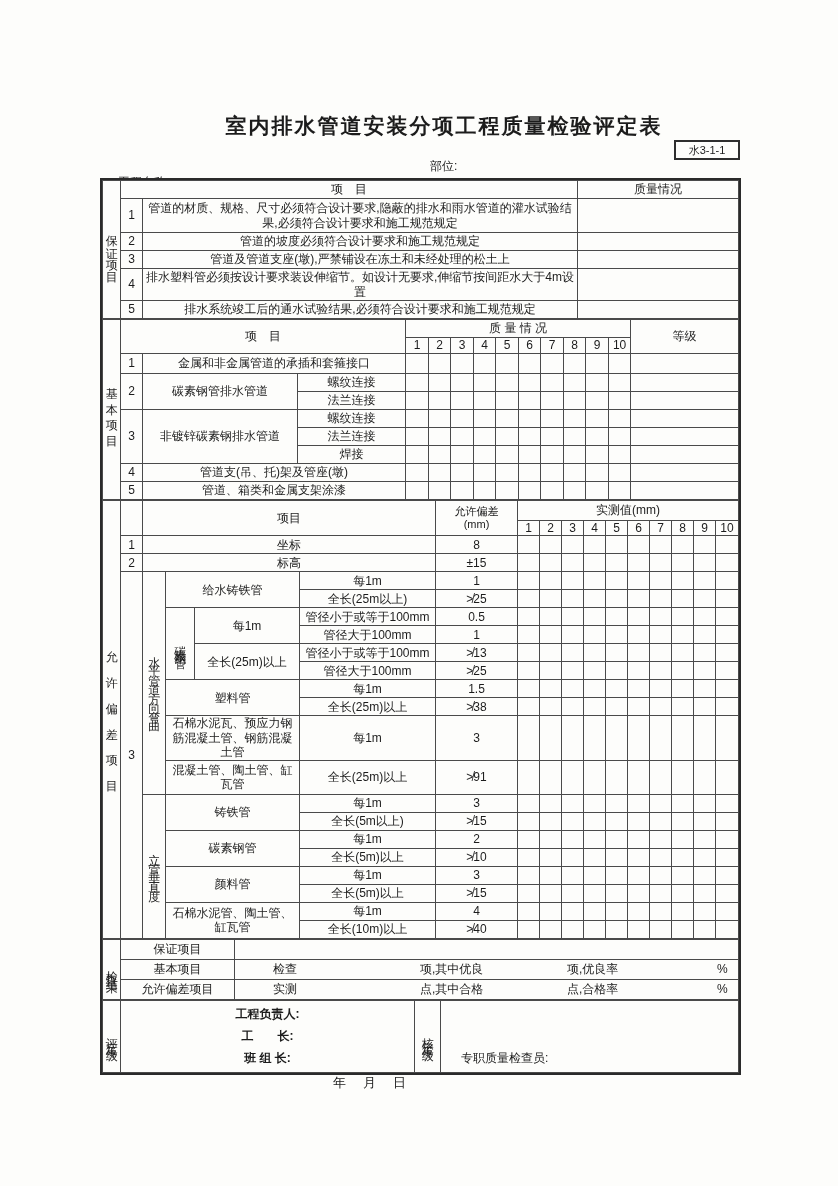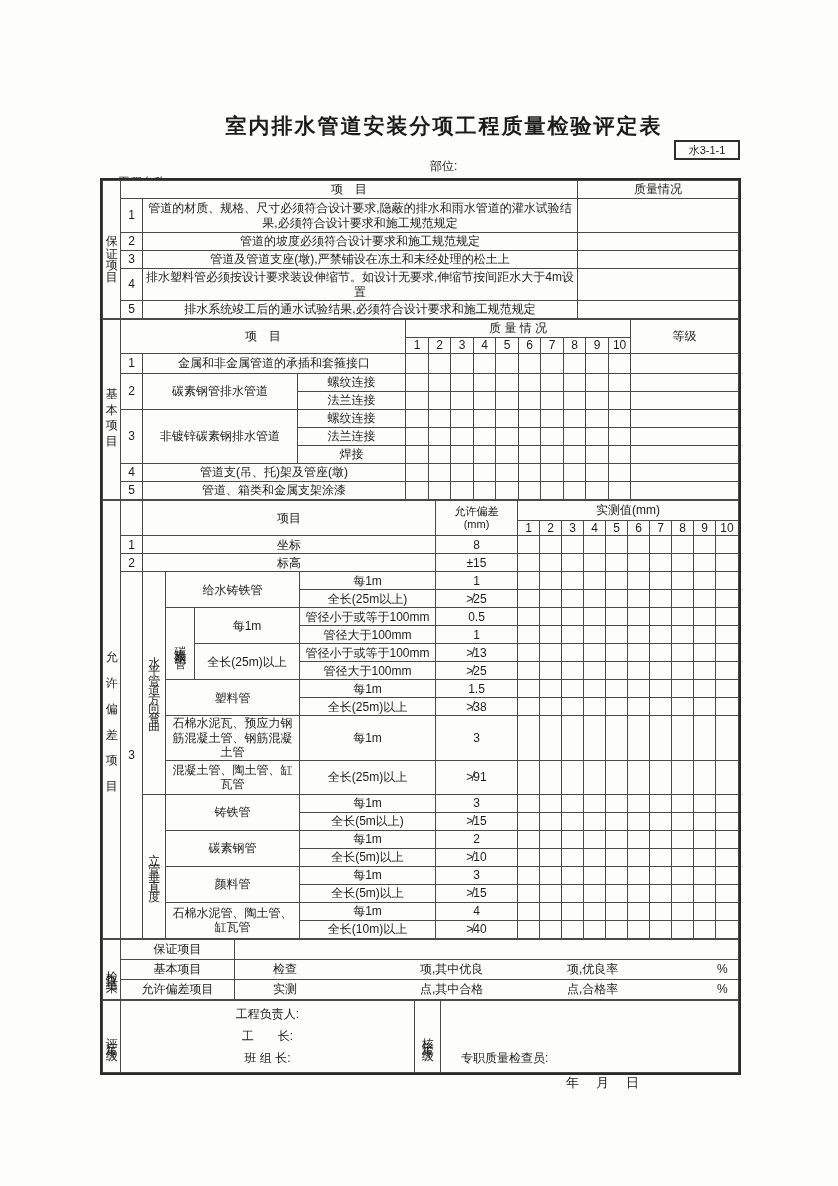--- a/index.html
+++ b/index.html
@@ -42,27 +42,27 @@
   td.vs1{letter-spacing:12px;} 
   td.vs2{letter-spacing:16px;} 
   td.vs3{letter-spacing:26px;} 
   td.vs4{letter-spacing:9px;}  
   td.vs5{letter-spacing:4px;}  
   td.num{font-size:11px;}
   .allow2{display:block;font-size:11px;}
   td.relcell{position:relative;}
   .fpart{position:absolute;top:50%;transform:translateY(-50%);}
   .fp1{left:38px;} .fp2{left:185px;} .fp3{left:332px;} .fp4{left:482px;}
-  td.sig{text-align:left;padding-left:10px;}
+  td.sig{text-align:left;padding-left:10px;font-weight:bold;}
   td.sig .sigline{display:block;line-height:22px;}
   td.inspect{position:relative;}
   td.inspect .insp-label{position:absolute;left:20px;bottom:6px;}
   .date-line{
     position:absolute;top:1074px;left:100px;width:637px;
-    text-align:right;padding-right:96px;box-sizing:border-box;
+    text-align:center;padding-right:96px;box-sizing:border-box;
     font-size:13px;letter-spacing:2px;
   }
 </style>
 </head>
 <body>
 
 <div class="title">室内排水管道安装分项工程质量检验评定表</div>
 <div class="code-badge">水3-1-1</div>
 <div class="meta-line">
   <span class="proj">工程名称:</span>

